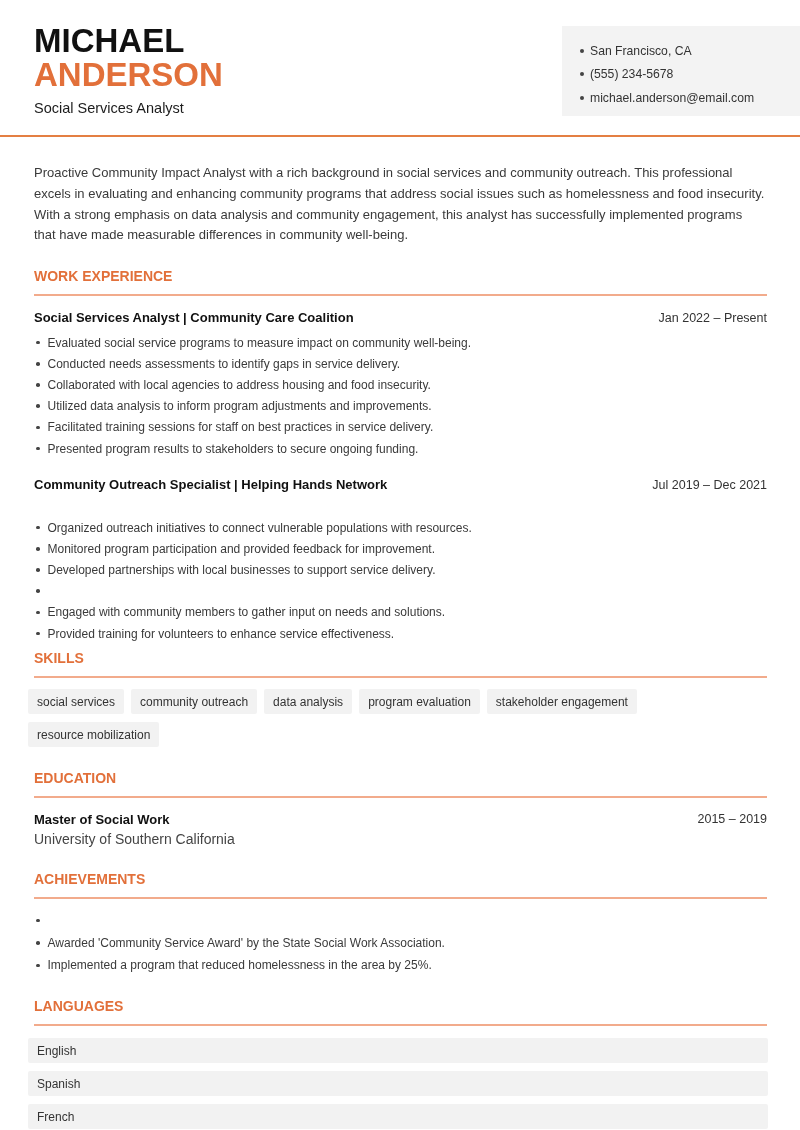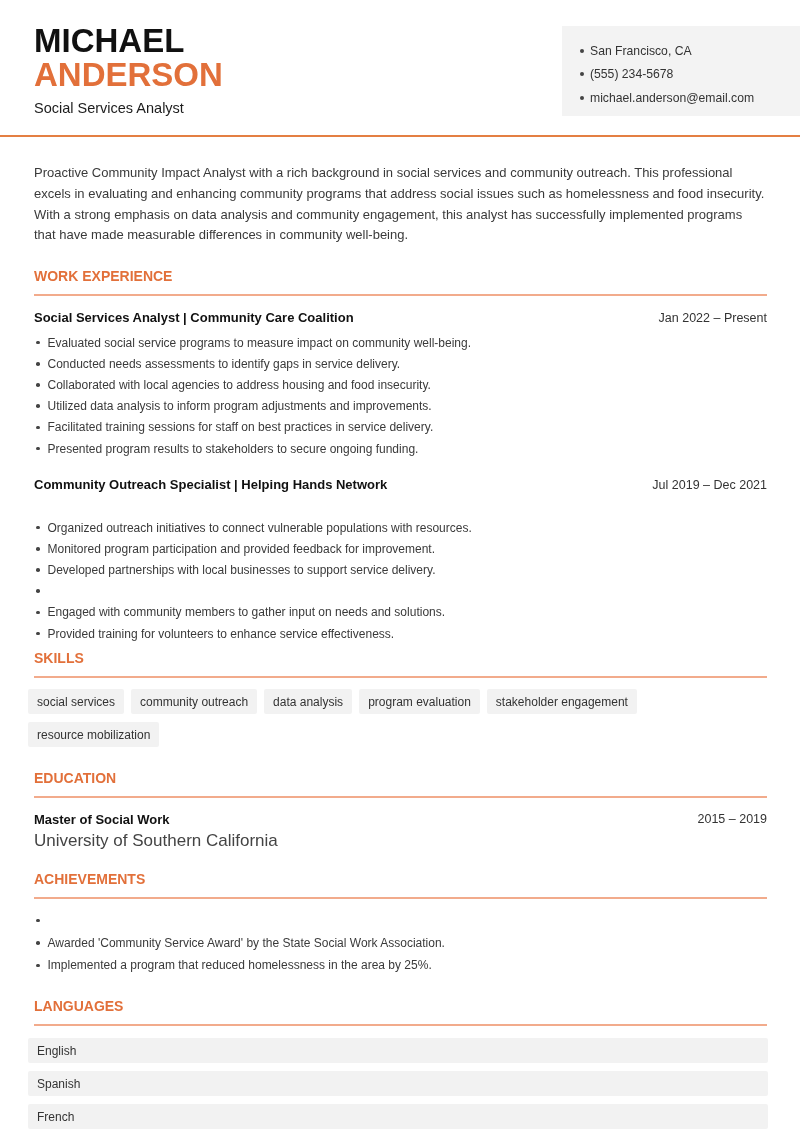--- a/index.html
+++ b/index.html
@@ -28,21 +28,21 @@
   .bullets { position: absolute; left: 34px; width: 740px; list-style: none; }
   .bullets li { font-size: 12px; color: #3a3a3a; height: 21.2px; display: flex; align-items: center; }
   .bullets li .dot { display: inline-block; width: 3.5px; height: 3.5px; background: #444; border-radius: 50%; margin: 0 8px 0 2px; flex: none; }
 
   .tags { position: absolute; left: 28px; width: 740px; display: flex; flex-wrap: wrap; gap: 8px 7px; }
   .tag { background: #f2f2f2; font-size: 12px; color: #333; padding: 0 9px; height: 25px; display: flex; align-items: center; border-radius: 2px; }
 
   .edu-head { position: absolute; left: 34px; width: 733px; display: flex; justify-content: space-between; }
   .edu-head .degree { font-size: 13px; font-weight: 700; color: #111; }
   .edu-head .years { font-size: 12.5px; color: #333; }
-  .school { position: absolute; left: 34px; font-size: 17px; color: #444; }
+  .school { position: absolute; left: 34px; font-size: 14px; color: #444; }
 </style>
 </head>
 <body>
 
 <div class="header">
   <div class="name">
     <span class="first">MICHAEL</span>
     <span class="last">ANDERSON</span>
   </div>
   <div class="job-title">Social Services Analyst</div>

